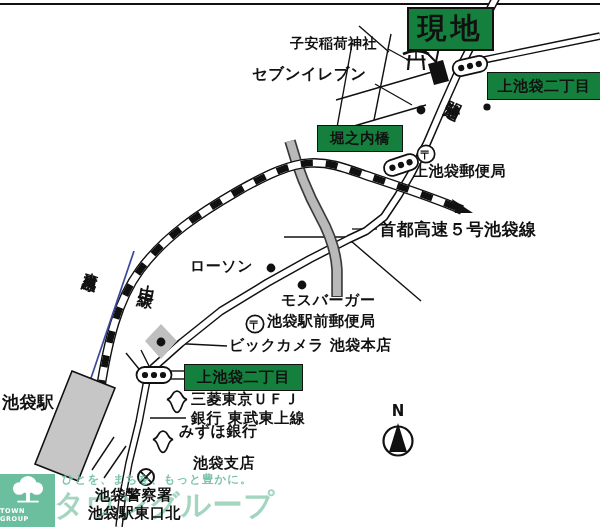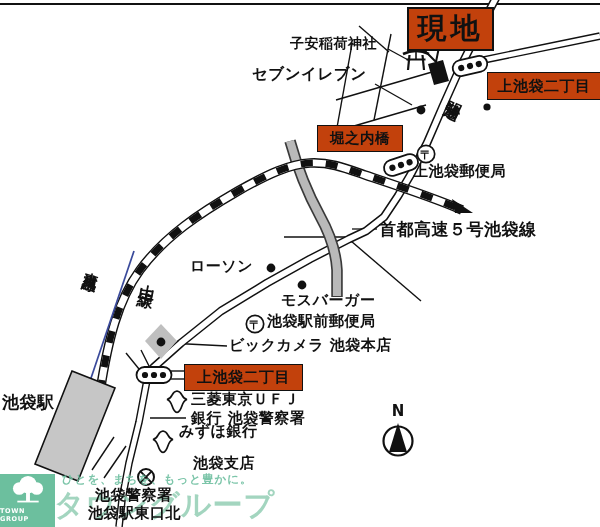--- a/index.html
+++ b/index.html
@@ -12,21 +12,21 @@
     position:relative;width:600px;height:527px;background:#ffffff;overflow:hidden;
     font-family:"DejaVu Sans","Liberation Sans",sans-serif;
   }
   #mapsvg{position:absolute;left:0;top:0;}
   .lbl{
     position:absolute;white-space:nowrap;color:#111;
     font-size:15px;font-weight:bold;line-height:1.1;
     letter-spacing:0.5px;
   }
   .box-lbl{
-    background:#c2410c;border:1.9px solid #111;text-align:center;
+    background:#15803d;border:1.9px solid #111;text-align:center;
     display:flex;align-items:center;justify-content:center;
   }
   .vlabel{
     position:absolute;writing-mode:vertical-rl;text-orientation:upright;
     color:#111;font-weight:bold;white-space:nowrap;letter-spacing:2px;
   }
   .genchi{
     font-size:29px;letter-spacing:4px;border-width:2.6px;font-weight:bold;
   }
   .tagline{
@@ -174,21 +174,21 @@
 
   <div class="lbl" style="left:290px;top:36px;font-size:14px;">子安稲荷神社</div>
   <div class="lbl" style="left:252px;top:66px;font-size:15.5px;">セブンイレブン</div>
   <div class="lbl" style="left:413px;top:163px;">上池袋郵便局</div>
   <div class="lbl" style="left:379px;top:220px;font-size:17px;">首都高速５号池袋線</div>
   <div class="lbl" style="left:190px;top:258px;">ローソン</div>
   <div class="lbl" style="left:281px;top:292px;">モスバーガー</div>
   <div class="lbl" style="left:267px;top:313px;">池袋駅前郵便局</div>
   <div class="lbl" style="left:229px;top:337px;">ビックカメラ 池袋本店</div>
   <div class="lbl" style="left:191px;top:391px;">三菱東京ＵＦＪ</div>
-  <div class="lbl" style="left:191px;top:410px;">銀行 池袋警察署</div>
+  <div class="lbl" style="left:191px;top:410px;">銀行 東武東上線</div>
   <div class="lbl" style="left:179px;top:423px;">みずほ銀行</div>
   <div class="lbl" style="left:193px;top:455px;">池袋支店</div>
   <div class="lbl" style="left:95px;top:487px;">池袋警察署</div>
   <div class="lbl" style="left:88px;top:505px;">池袋駅東口北</div>
   <div class="lbl" style="left:2px;top:393px;font-size:17px;">池袋駅</div>
 
   <div class="vlabel" style="left:446px;top:90px;font-size:16px;letter-spacing:1px;transform:rotate(25deg);">明治通り</div>
   <div class="vlabel" style="left:85px;top:261px;font-size:14.5px;letter-spacing:1.5px;transform:rotate(16deg);">東武東上線</div>
   <div class="vlabel" style="left:139px;top:272px;font-size:16px;letter-spacing:4px;transform:rotate(12deg);">山手線</div>
 

